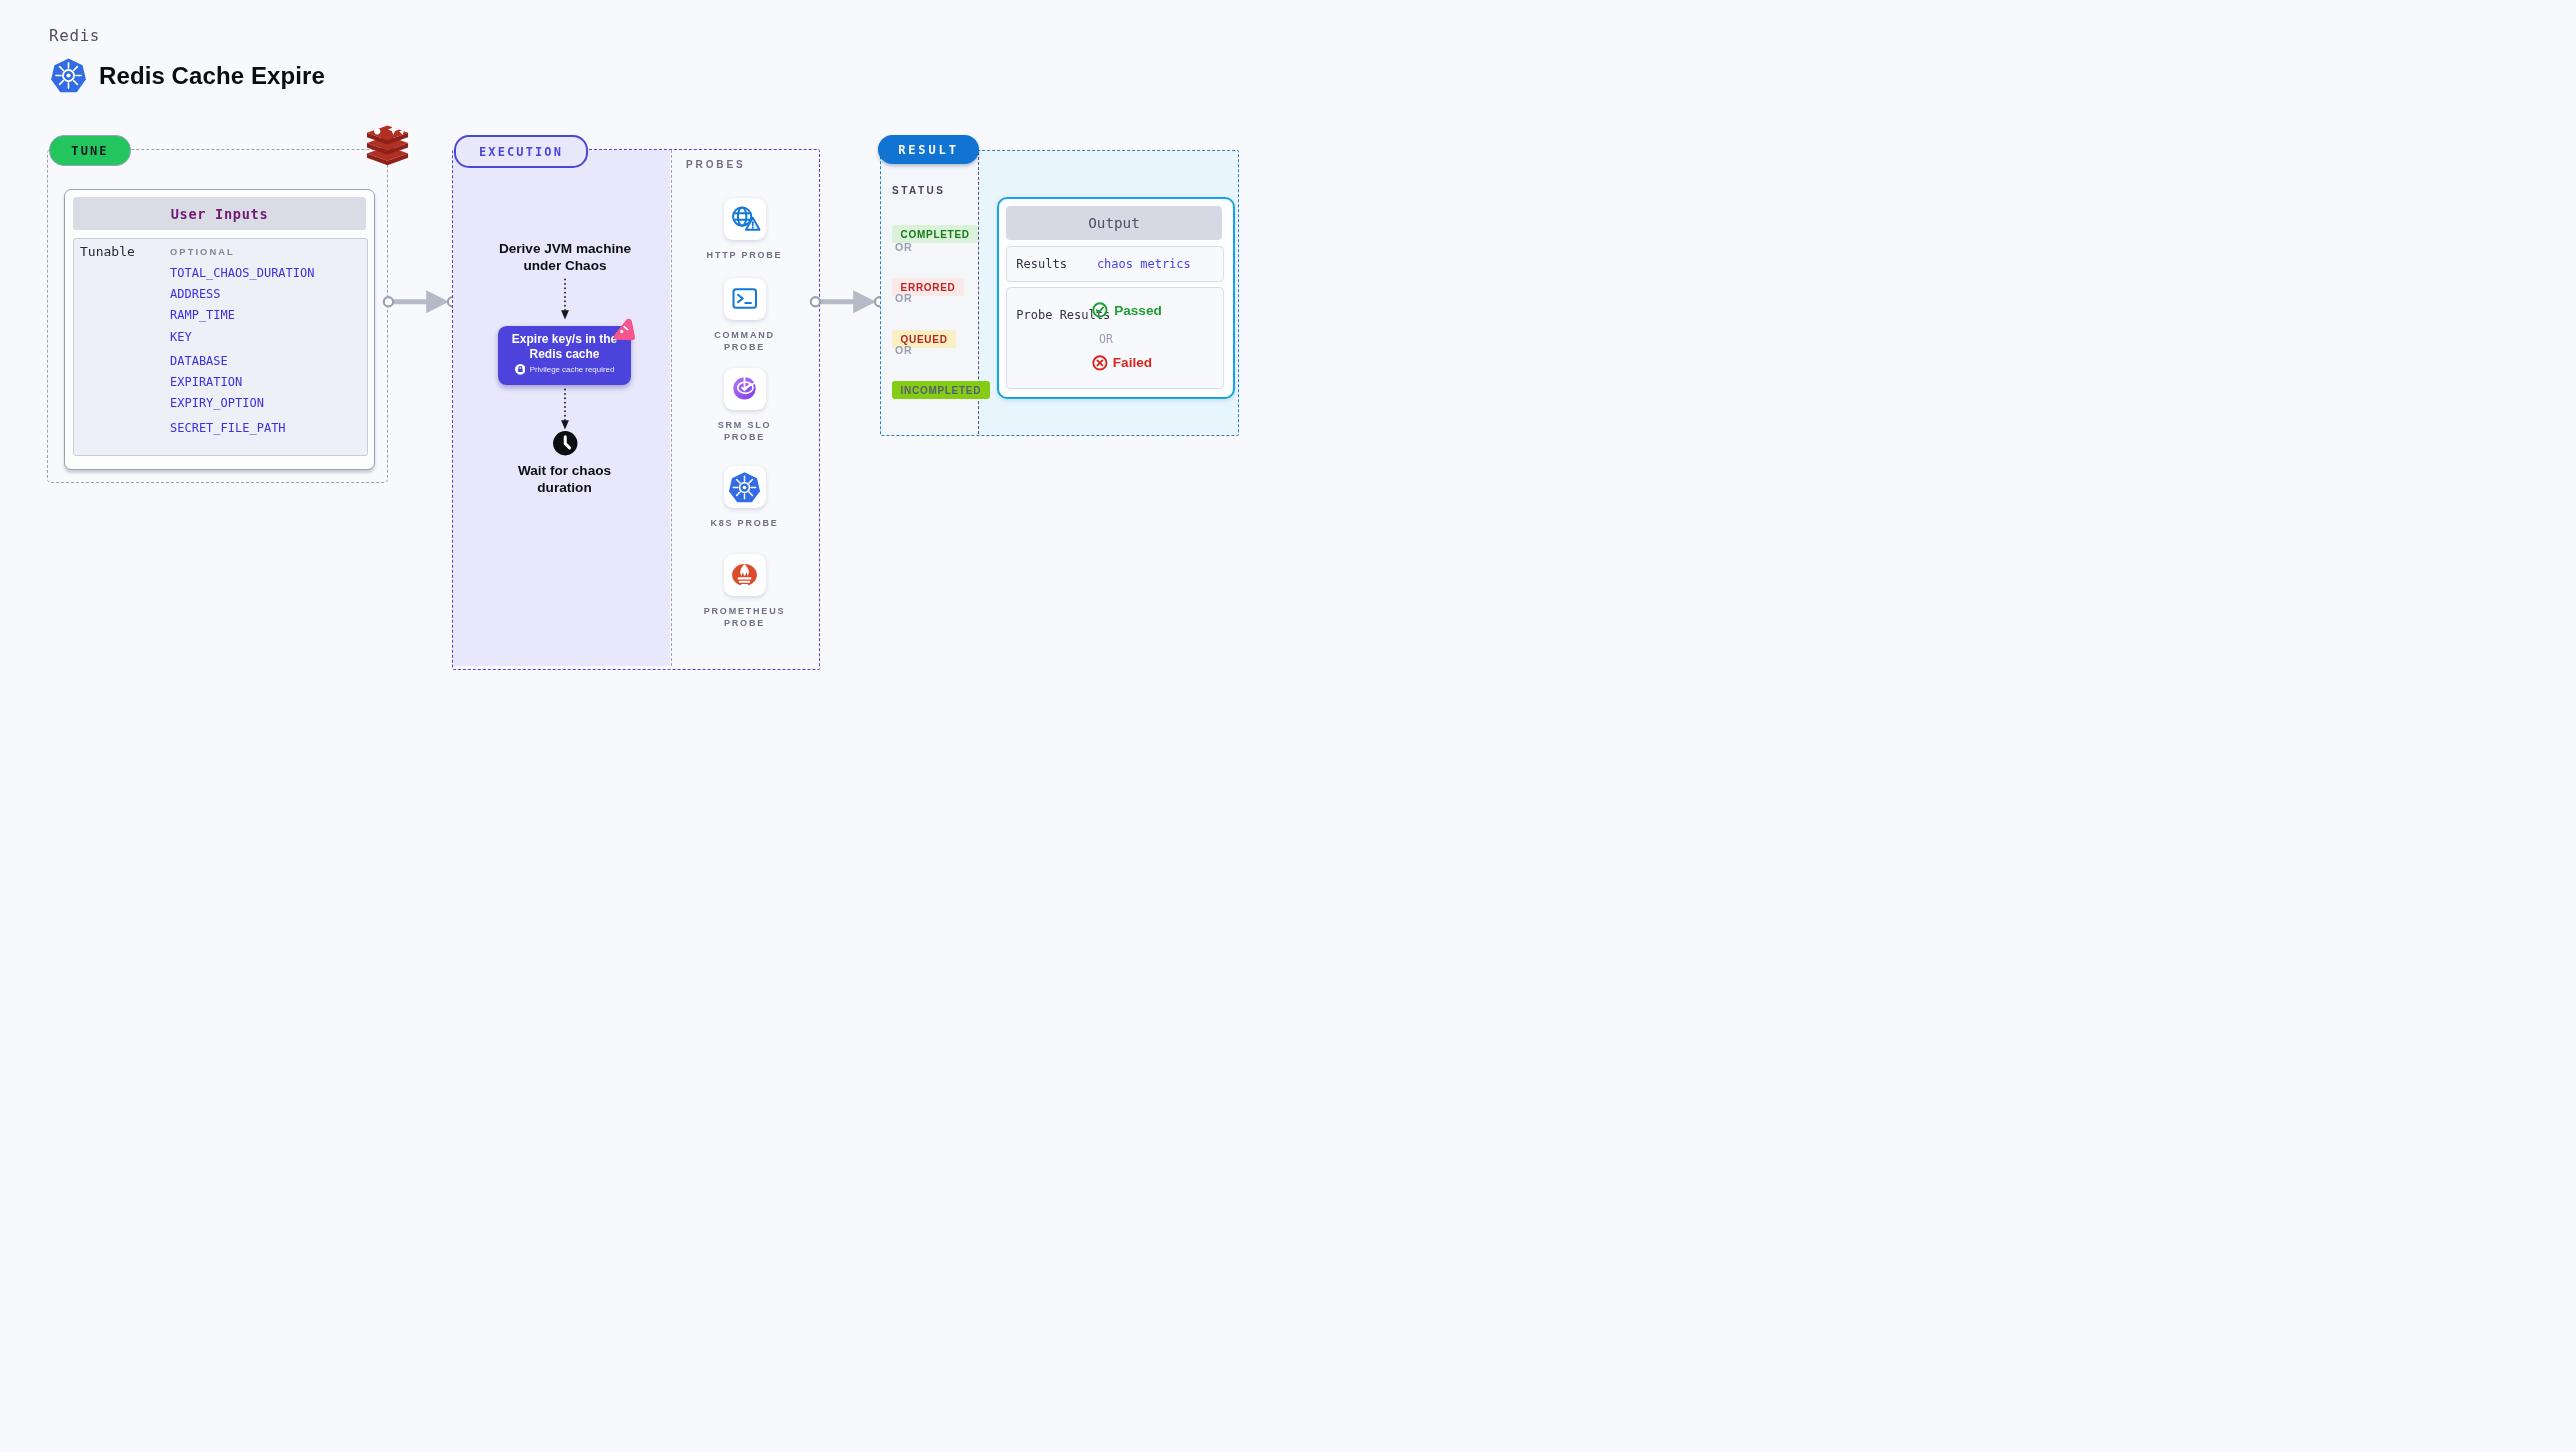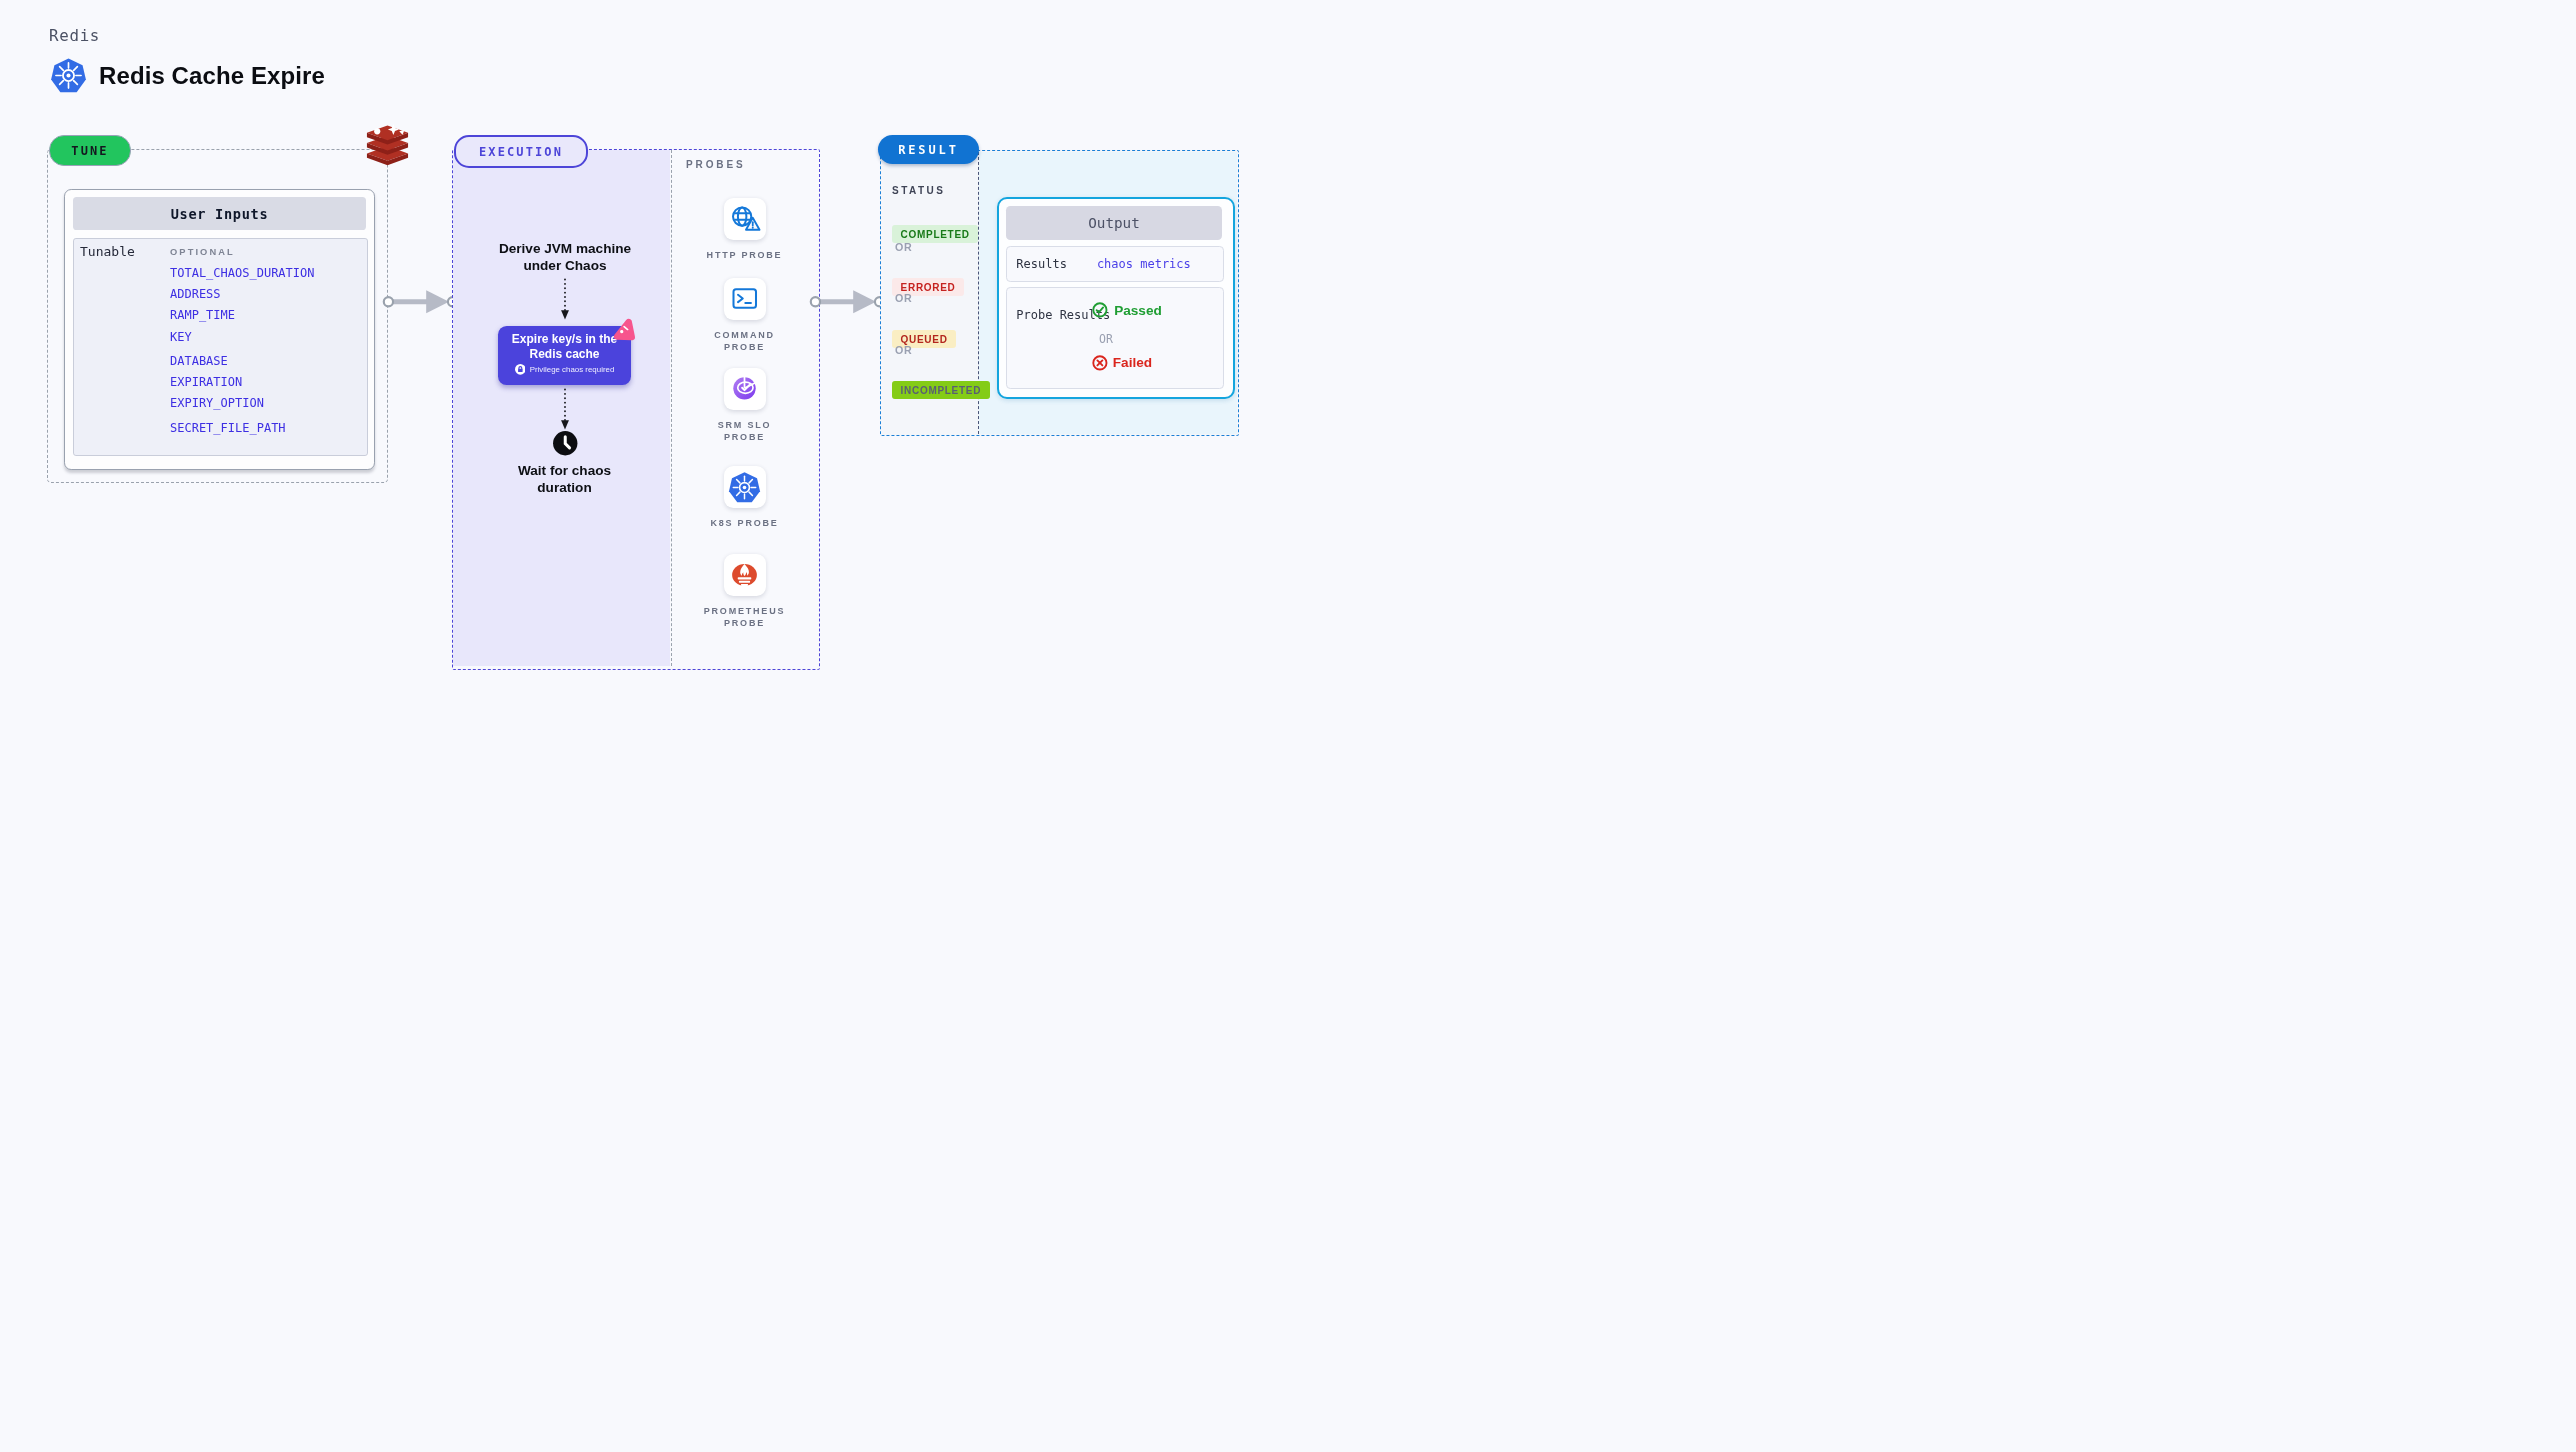--- a/index.html
+++ b/index.html
@@ -20,21 +20,21 @@
   
   .tune-box{left:47px;top:149px;width:339px;height:332px;border:1.4px dashed #9aa2ad;border-radius:4.3px;}
   .pill{display:flex;align-items:center;justify-content:center;border-radius:15px;
         font-size:12px;font-weight:bold;letter-spacing:2.1px;}
   .tune-pill{left:49px;top:135px;width:80px;height:29px;background:#22c55e;border:1.8px solid #9aa2b8;color:#15171f;}
   .redis-icon{left:364px;top:124px;width:47px;height:47px;}
   .ui-card{left:64px;top:189px;width:309px;height:279px;background:#fdfdfe;border:1.8px solid #99a1af;
            border-radius:7.2px;box-shadow:0 2.1px 2.9px rgba(50,55,75,.22);}
   .ui-card-header{left:73px;top:197px;width:293px;height:33px;background:#d9dbe5;border-radius:3.6px;
                   display:flex;align-items:center;justify-content:center;
-                  font-size:13.6px;font-weight:bold;color:#0f172a;letter-spacing:0.7px;}
+                  font-size:13.6px;font-weight:bold;color:#701a75;letter-spacing:0.7px;}
   .ui-inner{left:73px;top:238px;width:293px;height:216px;background:#eef0f8;border:1.1px solid #c9cdda;border-radius:2.9px;}
   .tunable-label{left:80px;top:244px;font-size:13px;color:#262a3a;}
   .optional-label{left:170px;top:247px;font-size:9.3px;font-weight:bold;letter-spacing:2.1px;color:#7e8494;}
   .param{left:170px;font-size:12px;color:#3d2fe3;white-space:nowrap;}
 
   
   .exec-box{left:452px;top:149px;width:366px;height:519px;border:1.8px dashed #4d45d8;border-radius:2.1px;}
   .exec-fill{left:453px;top:150px;width:217px;height:516px;background:#e8e7fb;}
   .exec-divider{left:671px;top:150px;width:0;height:516px;border-left:1.4px dashed #9aa2ad;}
   .exec-pill{left:454px;top:135px;width:130px;height:29px;background:#e9e8fb;border:2.1px solid #4d45d8;color:#4d45d8;}
@@ -175,21 +175,21 @@
   </svg>
 
 <div class="abs chaos-box">
   <div class="chaos-box-title">Expire key/s in the Redis cache</div>
   <div class="chaos-note">
     <svg width="10.7" height="10.7" viewBox="0 0 15 15">
       <circle cx="7.5" cy="7.5" r="7.5" fill="#fff"></circle>
       <path d="M5.5 6.9 v-1.3 a2 2 0 0 1 4 0 v1.3" stroke="#4b43dc" stroke-width="1.6" fill="none"></path>
       <rect x="4.3" y="6.8" width="6.4" height="4.6" rx="1" fill="#4b43dc"></rect>
     </svg>
-    <span class="chaos-note-text">Privilege chaos required</span>
+    <span class="chaos-note-text">Privilege cache required</span>
   </div>
 </div>
 <svg class="abs pink-badge" viewBox="0 0 36 36">
   <path d="M9 26 L27 8 L29 29 Z" fill="#f7558d" stroke="#f7558d" stroke-width="9" stroke-linejoin="round"></path>
   <circle cx="16" cy="20" r="2.3" fill="#fff"></circle>
   <path d="M20 13.5 l4.5 4.5" stroke="#fff" stroke-width="2.2" stroke-linecap="round"></path>
 </svg>
 
 <svg class="abs varrow" style="left:560px;top:388px" viewBox="0 0 14 60">
     <use href="#varrow-g"></use>

